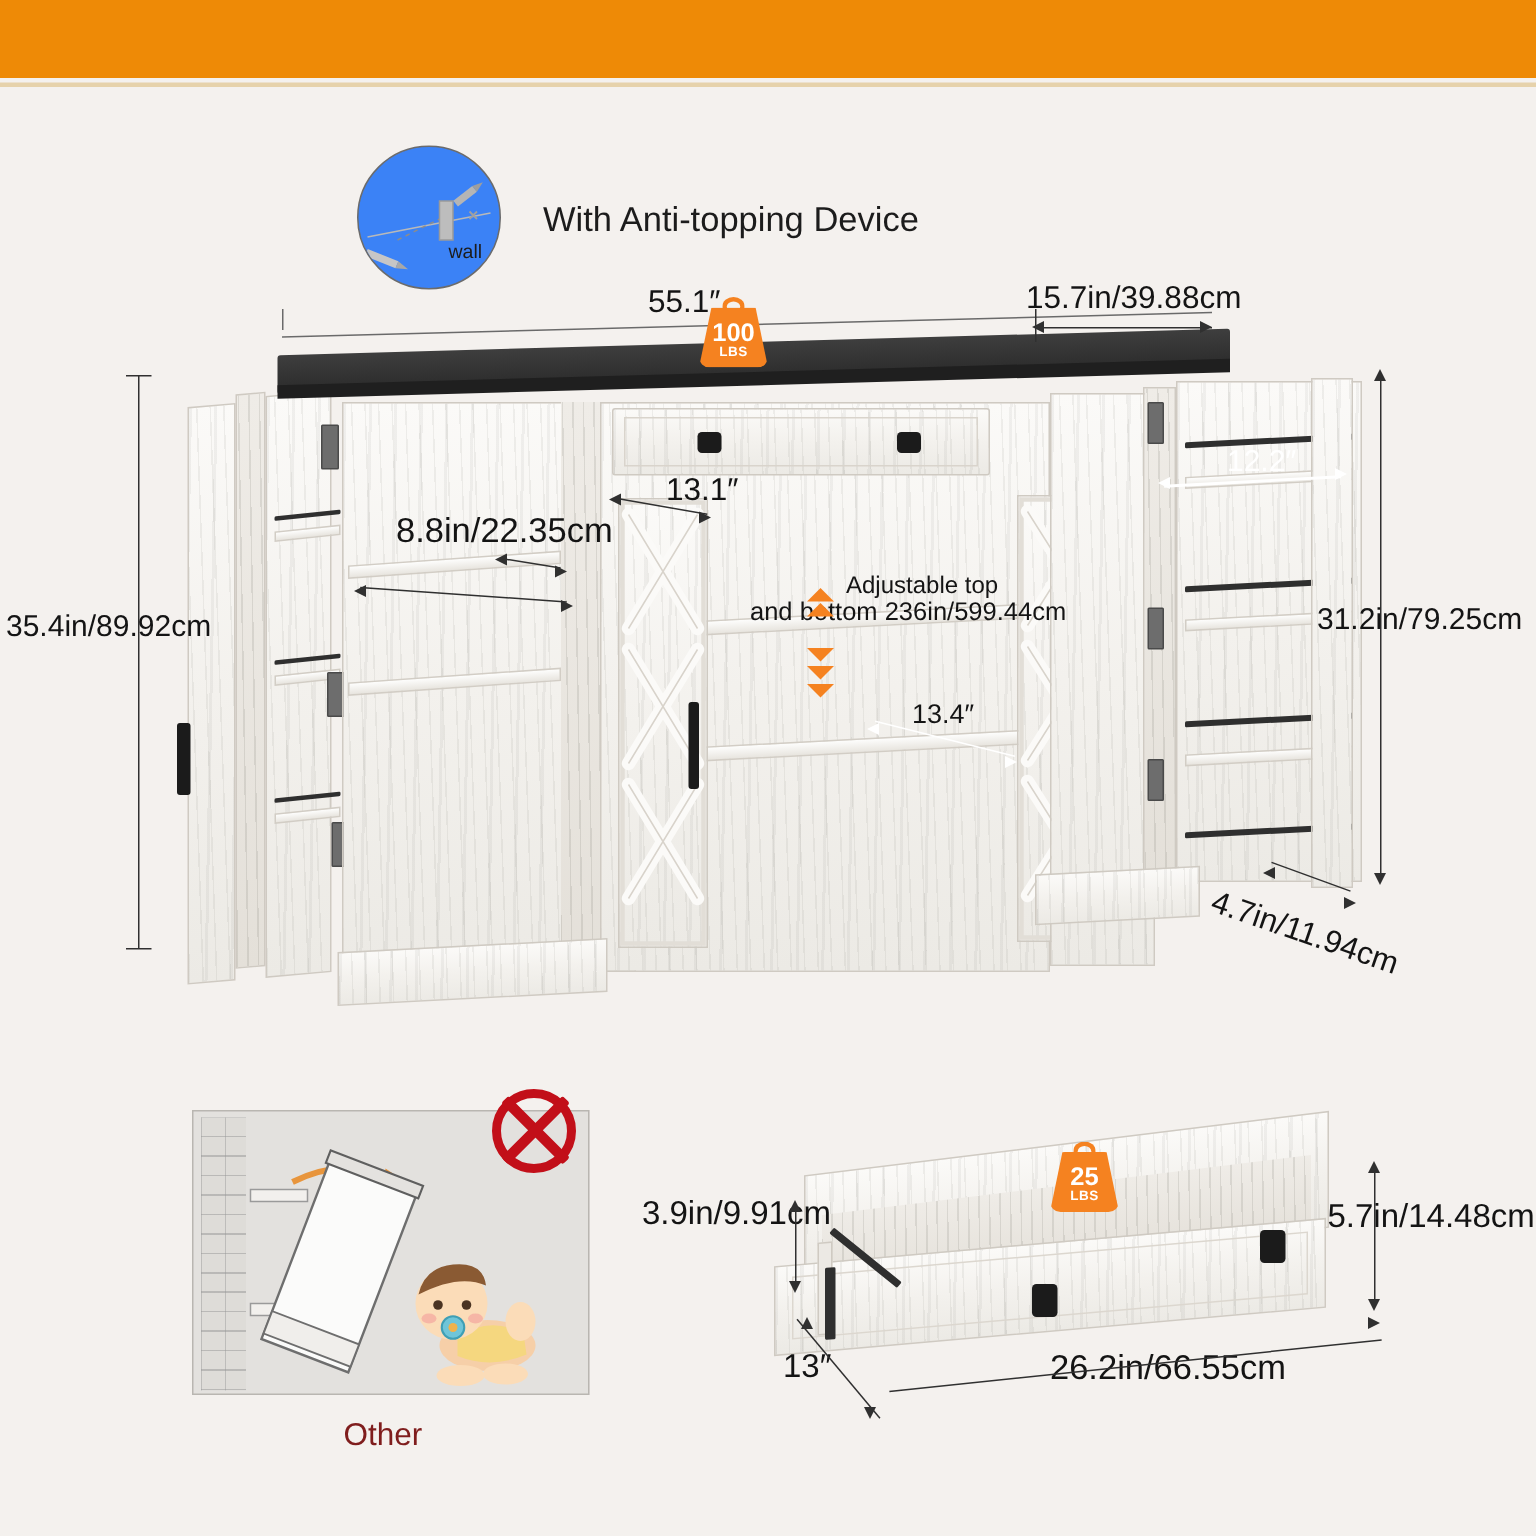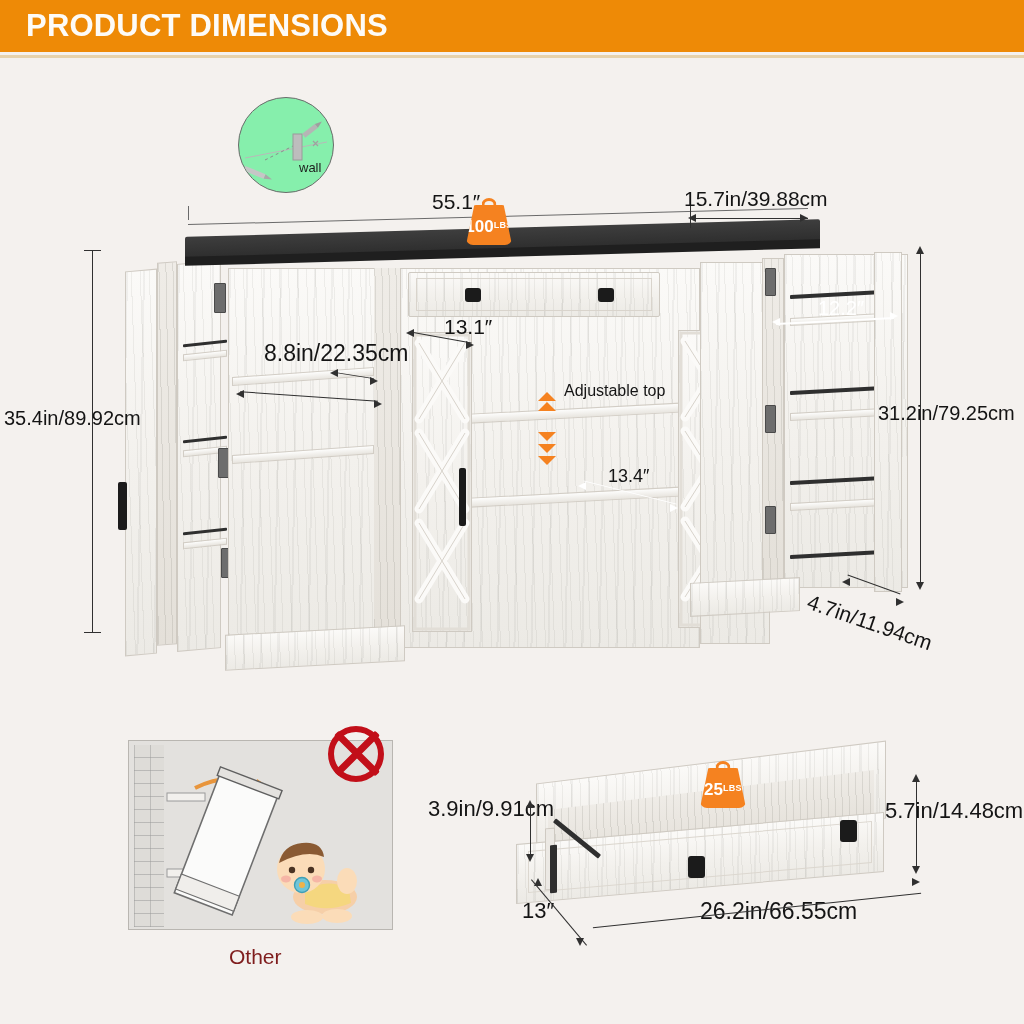--- a/index.html
+++ b/index.html
@@ -22,21 +22,21 @@
     letter-spacing: .2px;
   }
   .hdr-rule {
     position: absolute; left: 0; top: 55px; width: 1024px; height: 3px;
     background: #e6d2ab;
   }
 
   
   .circle-badge {
     position: absolute; left: 238px; top: 97px; width: 96px; height: 96px;
-    border-radius: 50%; border: 1px solid #6b6b6b; background: #86efac;
+    border-radius: 50%; border: 1px solid #6b6b6b; background: #3b82f6;
     overflow: hidden;
   }
   .cb-wall { position: absolute; left: 60px; top: 62px; font-size: 13px; color: #1c1c1c; }
   .callout-text {
     position: absolute; left: 362px; top: 133px;
     font-size: 23px; color: #1c1c1c;
   }
 
   
   .lab { position: absolute; color: #141414; white-space: nowrap; }
@@ -54,21 +54,21 @@
   .ar-d { border-left: 4px solid transparent; border-right: 4px solid transparent; border-top: 8px solid #303030; }
   .ar-l.wh { border-right-color: #fff; }
   .ar-r.wh { border-left-color: #fff; }
 
   
   .wbadge { position: absolute; }
   .wbadge .body {
     width: 46px; height: 40px; background: #f58220;
     border-radius: 10px 10px 7px 7px;
     clip-path: polygon(18% 0%, 82% 0%, 100% 100%, 0% 100%);
-    display: flex; flex-direction: row; align-items: center; justify-content: center;
+    display: flex; flex-direction: column; align-items: center; justify-content: center;
     line-height: 1;
   }
   .wbadge .hook {
     position: absolute; left: 50%; top: -7px; transform: translateX(-50%);
     width: 15px; height: 13px; border: 3.5px solid #f58220; border-radius: 50%;
     border-bottom-color: transparent; background: transparent;
   }
   .wbadge .num { color: #fff; font-size: 17px; font-weight: bold; margin-top: 2px; }
   .wbadge .unit { color: #fff; font-size: 9px; font-weight: bold; letter-spacing: .3px; }
 
@@ -122,40 +122,40 @@
 
   
   .rot-depth { position: absolute; left: 812px; top: 590px; transform: rotate(19deg); transform-origin: 0 0; font-size: 21px; color: #141414; white-space: nowrap; }
 </style>
 </head>
 <body>
 
 <div id="stage">
 
   <div class="hdr-bar"></div>
-  <div class="hdr-title">PRODUCT DIMENSIONS</div>
   <div class="hdr-rule"></div>
 
   <div class="circle-badge">
     <svg width="96" height="96" viewBox="0 0 96 96">
       <line x1="6" y1="60" x2="88" y2="44" stroke="#b9b9b9" stroke-width="1"></line>
       <line x1="26" y1="62" x2="58" y2="46" stroke="#8c8c8c" stroke-width="1" stroke-dasharray="3 3"></line>
       <rect x="54" y="36" width="9" height="26" fill="#bdbdbd" stroke="#9a9a9a" stroke-width="1"></rect>
       <g transform="rotate(-38 72 34)">
         <rect x="64" y="30" width="16" height="5" fill="#b5b5b5"></rect>
         <path d="M80 30 L87 32.5 L80 35 Z" fill="#9e9e9e"></path>
       </g>
       <g transform="rotate(22 18 76)">
         <rect x="4" y="73" width="22" height="5" fill="#c6c6c6"></rect>
         <path d="M26 73 L34 75.5 L26 78 Z" fill="#a8a8a8"></path>
       </g>
       <path d="M74 48 l5 -5 M74 43 l5 5" stroke="#a0a0a0" stroke-width="1.2"></path>
     </svg>
     <div class="cb-wall">wall</div>
   </div>
+  <div class="callout-text">With Anti-topping Device</div>
 
   <div class="wood edge" style="position:absolute;left:125px;top:270px;width:32px;height:385px;transform:skewY(-5deg);"></div>
   <div class="handle" style="left:118px;top:482px;width:9px;height:48px;"></div>
   <div class="wood-d edge" style="position:absolute;left:157px;top:262px;width:20px;height:383px;transform:skewY(-5deg);"></div>
 
   <div class="wood edge" style="position:absolute;left:177px;top:262px;width:44px;height:388px;transform:skewY(-5deg);"></div>
   <div class="shelf" style="left:183px;top:352px;width:44px;height:7px;transform:skewY(-6deg);"></div>
   <div class="railbar" style="left:183px;top:342px;width:44px;height:3px;transform:skewY(-6deg);"></div>
   <div class="shelf" style="left:183px;top:448px;width:44px;height:7px;transform:skewY(-6deg);"></div>
   <div class="railbar" style="left:183px;top:438px;width:44px;height:3px;transform:skewY(-6deg);"></div>
@@ -251,20 +251,21 @@
   <div class="dimline h" style="left:240px;top:396px;width:138px;transform:rotate(4deg);background:#2f2f2f;"></div>
   <div class="arrow ar-l" style="left:236px;top:390px;"></div>
   <div class="arrow ar-r" style="left:374px;top:400px;"></div>
 
   <div class="lab" style="left:424px;top:315px;font-size:21px;margin-left:20px;">13.1″</div>
   <div class="dimline h" style="left:410px;top:337px;width:62px;transform:rotate(10deg);"></div>
   <div class="arrow ar-l" style="left:406px;top:329px;"></div>
   <div class="arrow ar-r" style="left:466px;top:341px;"></div>
 
   <div class="lab" style="left:564px;top:382px;font-size:16px;">Adjustable top</div>
+  <div class="lab" style="left:500px;top:398px;font-size:17px;">and bottom 236in/599.44cm</div>
 
   <div class="chev chev-u" style="left:538px;top:392px;"></div>
   <div class="chev chev-u" style="left:538px;top:402px;"></div>
   <div class="chev chev-d" style="left:538px;top:432px;"></div>
   <div class="chev chev-d" style="left:538px;top:444px;"></div>
   <div class="chev chev-d" style="left:538px;top:456px;"></div>
 
 
   <div class="lab" style="left:608px;top:466px;font-size:18px;">13.4″</div>
   <div class="dimline h wh" style="left:582px;top:492px;width:96px;transform:rotate(14deg);"></div>

